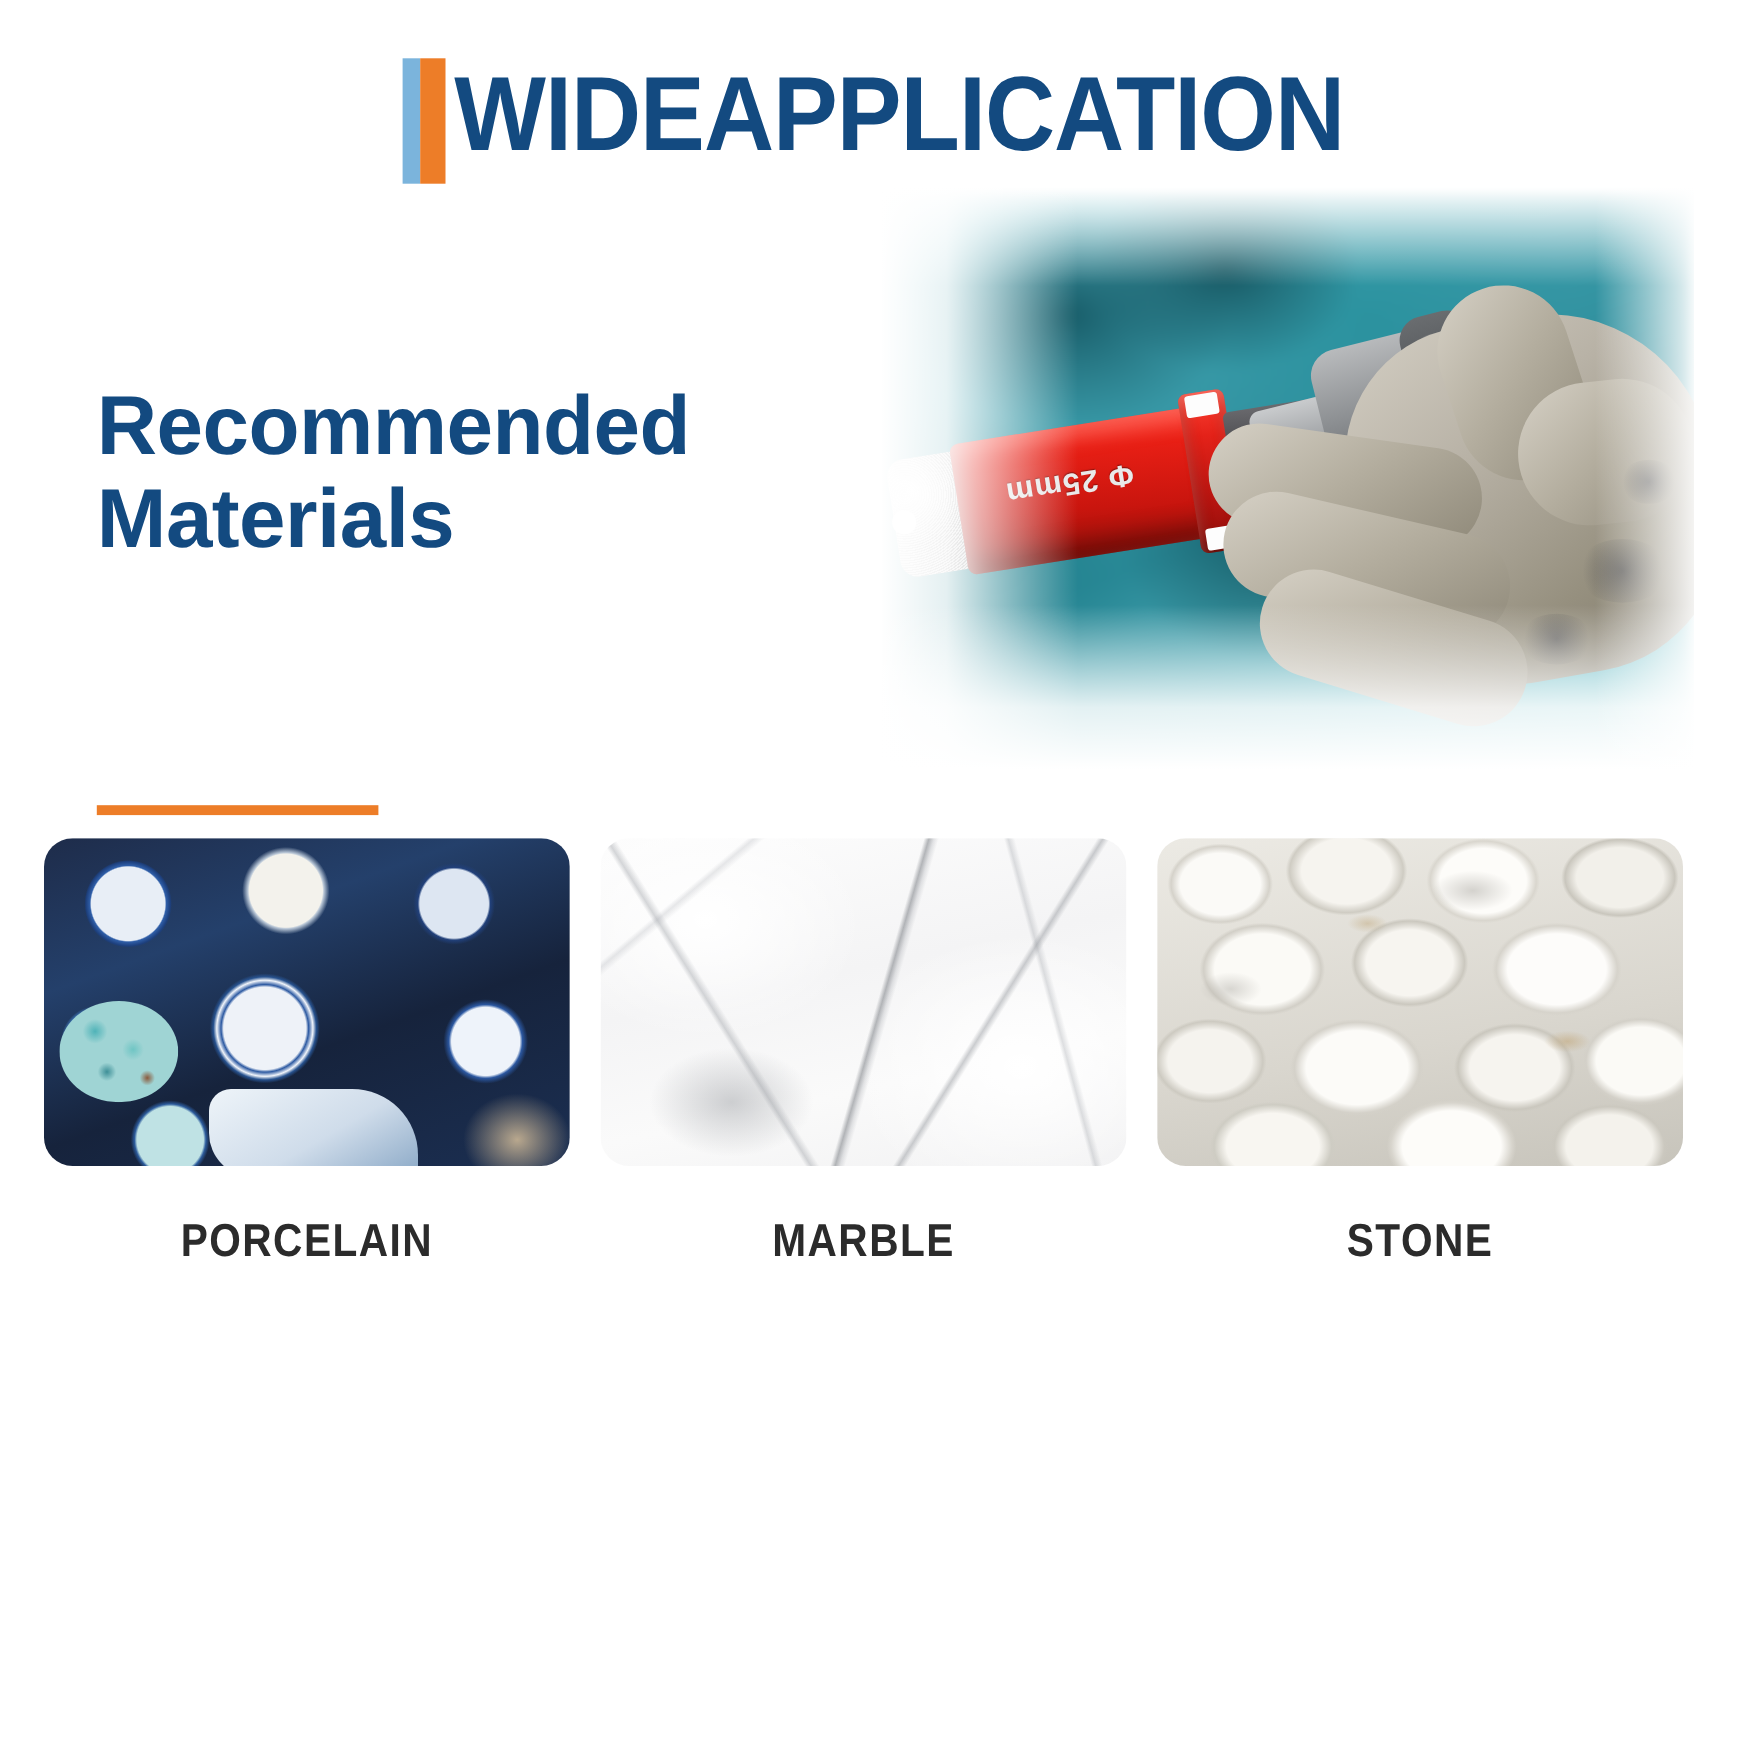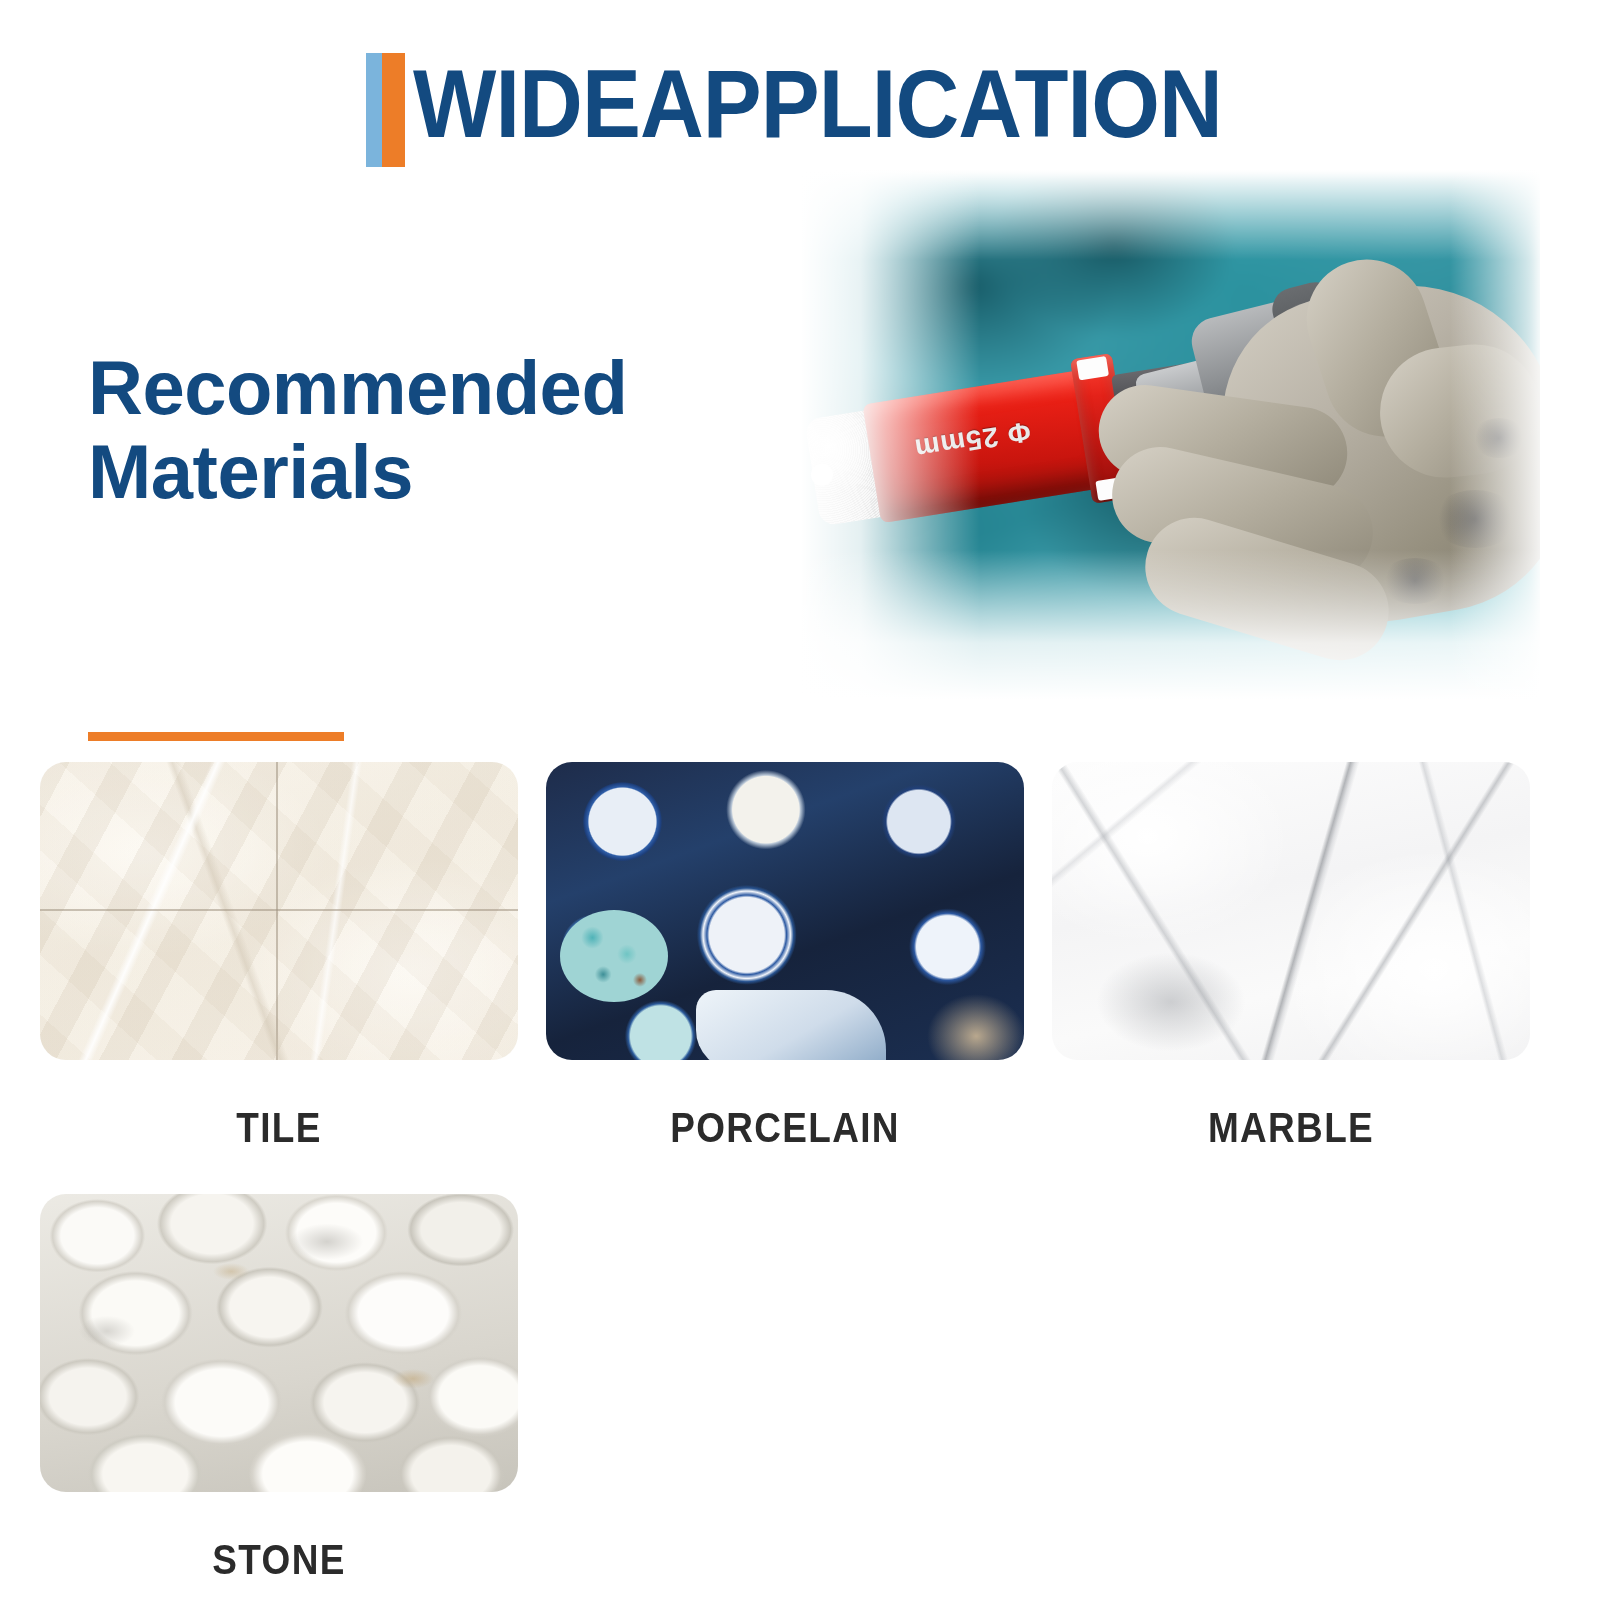--- a/index.html
+++ b/index.html
@@ -381,26 +381,20 @@
 
       <div class="photo-fade-t"></div>
       <div class="photo-fade-l"></div>
       <div class="photo-fade-b"></div>
       <div class="photo-fade-r"></div>
     </div>
   </div>
 
   <div class="grid">
 
-    <div class="cell">
-      <div class="card tex-tile">
-        <div class="tile-vein"></div>
-      </div>
-      <div class="cap">TILE</div>
-    </div>
 
 
 
     <div class="cell">
       <div class="card tex-porcelain">
         <div class="porc-marble"></div>
         <div class="porc-shard"></div>
       </div>
       <div class="cap">PORCELAIN</div>
     </div>

